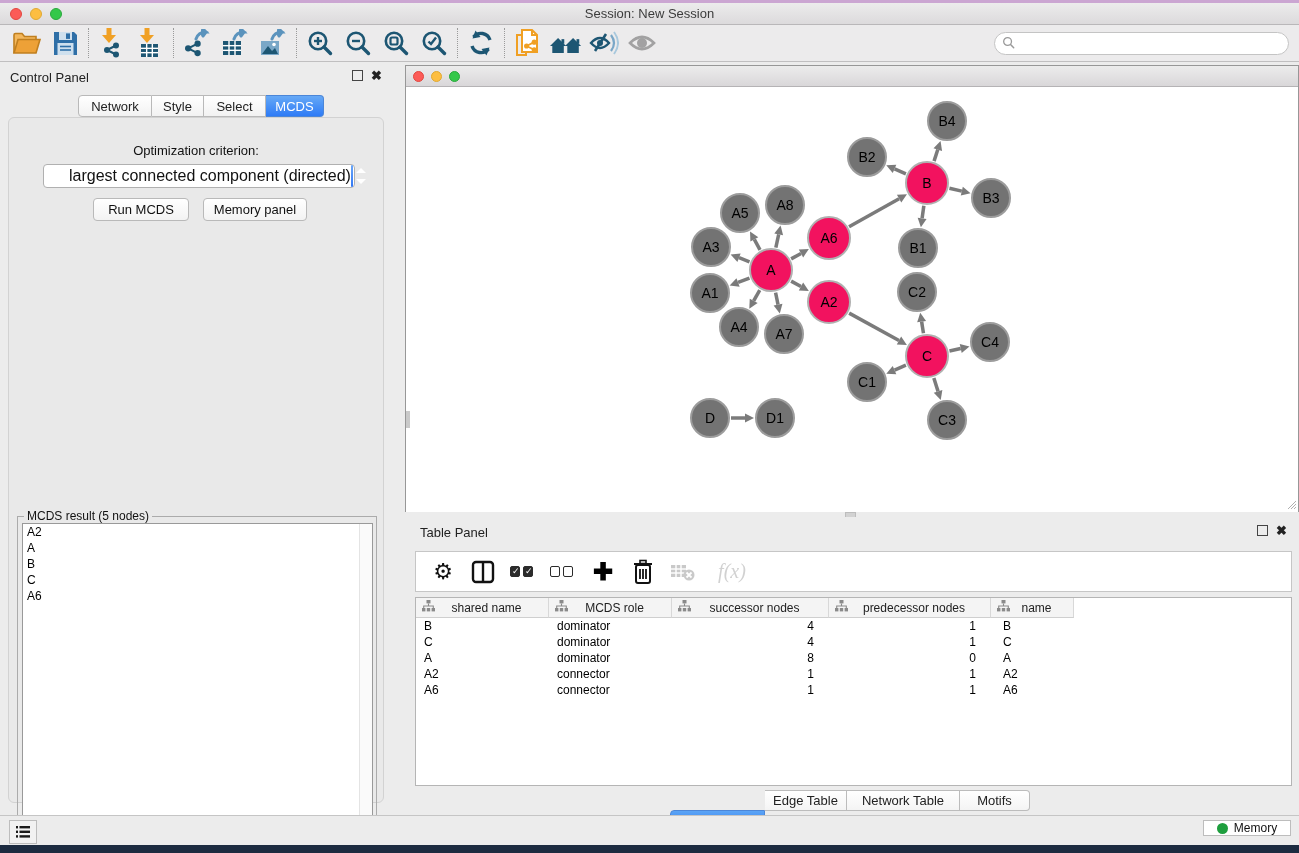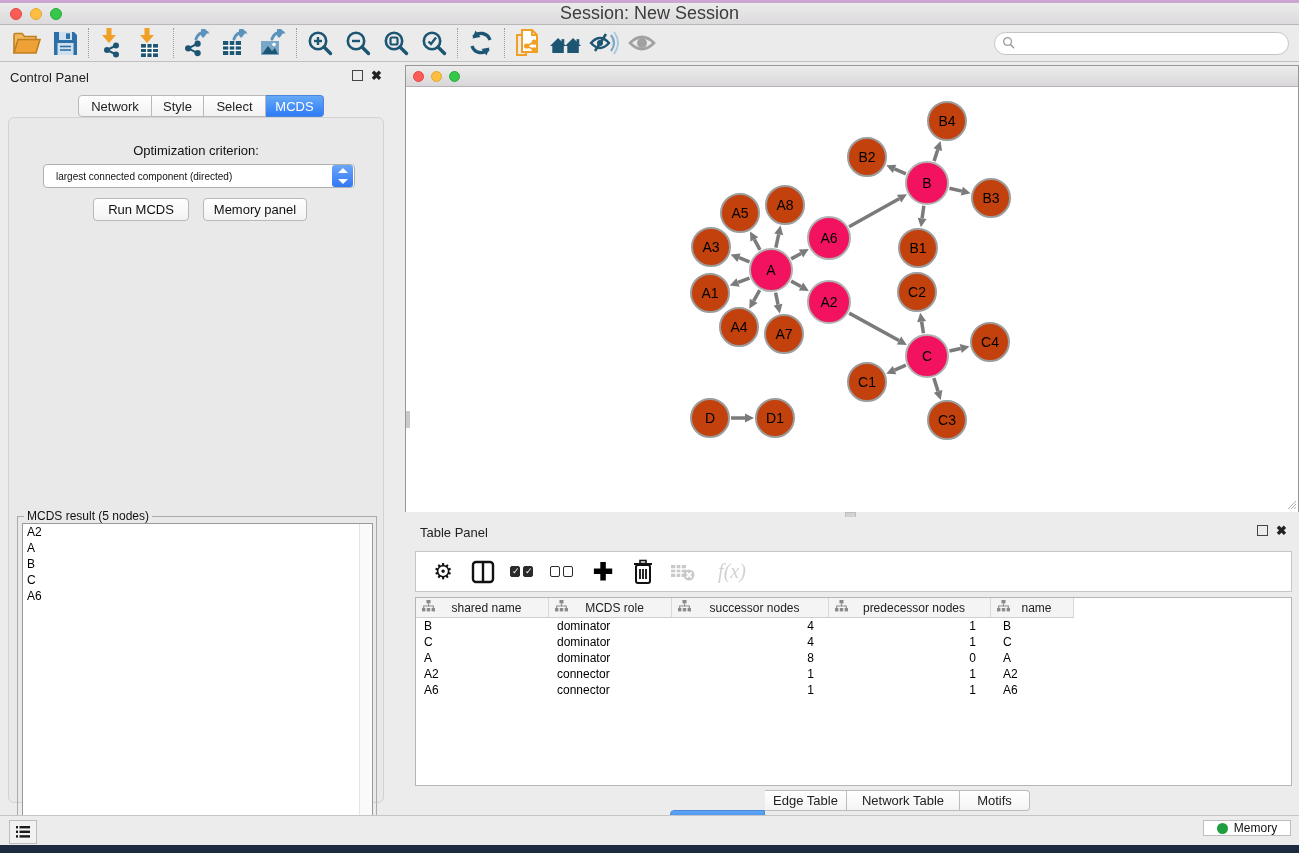--- a/index.html
+++ b/index.html
@@ -9,21 +9,21 @@
   #desktop-bottom { position:absolute; left:0; top:845px; width:1299px; height:8px; background:#1c2b40; }
 
   
   #titlebar { position:absolute; left:0; top:3px; width:1299px; height:22px;
     background:linear-gradient(#ececec,#dcdadc); border-bottom:1px solid #b9b7b9;
     display:flex; align-items:center; }
   .tl { width:12px; height:12px; border-radius:50%; margin-left:8px; }
   .tl.red { background:#fc5b57; border:1px solid #e2463f; margin-left:10px; }
   .tl.yellow { background:#fdbe41; border:1px solid #e0a932; }
   .tl.green { background:#34c84a; border:1px solid #2aa83d; }
-  #main-title { position:absolute; left:0; right:0; text-align:center; font-size:18px; color:#3c3c3c; }
+  #main-title { position:absolute; left:0; right:0; text-align:center; font-size:13px; color:#3c3c3c; }
 
   #toolbar { position:absolute; left:0; top:25px; width:1299px; height:37px;
     background:#ecebec; border-bottom:1px solid #c0bfc0; display:flex; align-items:center; }
   .tb-icon { width:38px; height:32px; display:flex; align-items:center; justify-content:center; cursor:default; }
   .tb-sep { width:1px; height:30px; margin:0 4px; border-left:1px dotted #9a9a9a; }
   #toolbar-search { position:absolute; right:10px; top:7px; width:295px; height:23px;
     background:#fff; border:1px solid #c4c4c4; border-radius:12px; display:flex; align-items:center; }
   #toolbar-search input { border:none; outline:none; flex:1; font-size:12px; background:transparent; padding-right:8px; }
 
   
@@ -36,21 +36,21 @@
   .seg-tab { height:22px; background:linear-gradient(#ffffff,#f2f2f2); border:1px solid #b9b9b9;
     border-left:none; font-size:13px; color:#222; display:flex; align-items:center; justify-content:center; }
   .seg-tab:first-child { border-left:1px solid #b9b9b9; border-radius:4px 0 0 4px; }
   .seg-tab:last-child { border-radius:0 4px 4px 0; }
   .seg-tab.sel { background:linear-gradient(#66a9f6,#2e7bf6); color:#fff; border-color:#4b86d8; }
   #cp-body { position:absolute; left:8px; top:55px; width:376px; height:686px;
     background:#e9e9e9; border:1px solid #d2d2d2; border-radius:6px; }
   #opt-label { position:absolute; left:0; width:100%; top:25px; text-align:center; font-size:13px; color:#111; }
   #criterion-select { position:absolute; left:34px; top:46px; width:312px; height:24px; background:#fff;
     border:1px solid #b0b0b0; border-radius:4px; display:flex; align-items:center; }
-  #criterion-select .val { flex:1; font-size:10px; padding-left:12px; color:#111; white-space:nowrap; }
+  #criterion-select .val { flex:1; font-size:16px; padding-left:25px; color:#111; white-space:nowrap; }
   #criterion-select .stepper { width:21px; height:22px; border-radius:3px;
     background:linear-gradient(#6ba7f8,#3177f5); margin-right:1px; position:relative; }
   .chev-up, .chev-down { position:absolute; left:5.5px; width:0; height:0; border-left:5px solid transparent; border-right:5px solid transparent; }
   .chev-up { top:3px; border-bottom:5px solid #fff; }
   .chev-down { bottom:3px; border-top:5px solid #fff; }
   .mac-btn { position:absolute; height:23px; background:linear-gradient(#ffffff,#f3f3f3);
     border:1px solid #b9b9b9; border-radius:4px; font-size:13px; color:#111;
     display:flex; align-items:center; justify-content:center; }
   #run-btn { left:84px; top:80px; width:96px; }
   #closepanel-btn { left:194px; top:80px; width:104px; }
@@ -63,21 +63,21 @@
 
   
   #net-window { position:absolute; left:405px; top:65px; width:894px; height:447px;
     background:#fff; border:1px solid #979797; }
   #net-titlebar { position:absolute; left:0; top:0; width:100%; height:21px;
     background:linear-gradient(#ececec,#d9d7d9); border-bottom:1px solid #b5b3b5; display:flex; align-items:center; }
   #net-titlebar .tl { width:11px; height:11px; margin-left:7px; }
   #net-title { position:absolute; left:0; right:0; text-align:center; font-size:13px; color:#3a3a3a; }
   #net-canvas { position:absolute; left:0; top:22px; width:892px; height:424px; background:#fff; }
   .gnode { position:absolute; border-radius:50%; display:flex; align-items:center; justify-content:center;
-    font-size:14px; color:#000; background:#c2410c; border:2px solid #9c9c9c; }
+    font-size:14px; color:#000; background:#737373; border:2px solid #9c9c9c; }
   .gnode.sel { background:#f2125f; border-color:#b0b0b0; }
   #edge-svg { position:absolute; left:0; top:0; }
   #net-left-nub { position:absolute; left:0; top:345px; width:4px; height:17px; background:#c9c9c9; }
   #net-grip { position:absolute; right:1px; bottom:1px; width:12px; height:12px; }
   #splitter-nub { position:absolute; left:845px; top:512px; width:11px; height:6px; background:#d2d2d2; border:1px solid #bdbdbd; }
 
   
   #table-panel { position:absolute; left:405px; top:517px; width:894px; height:295px; background:#ececec; }
   #tp-header { position:absolute; left:15px; top:8px; font-size:13px; color:#222; }
   #tp-toolbar { position:absolute; left:10px; top:34px; width:877px; height:41px; background:#fff;

